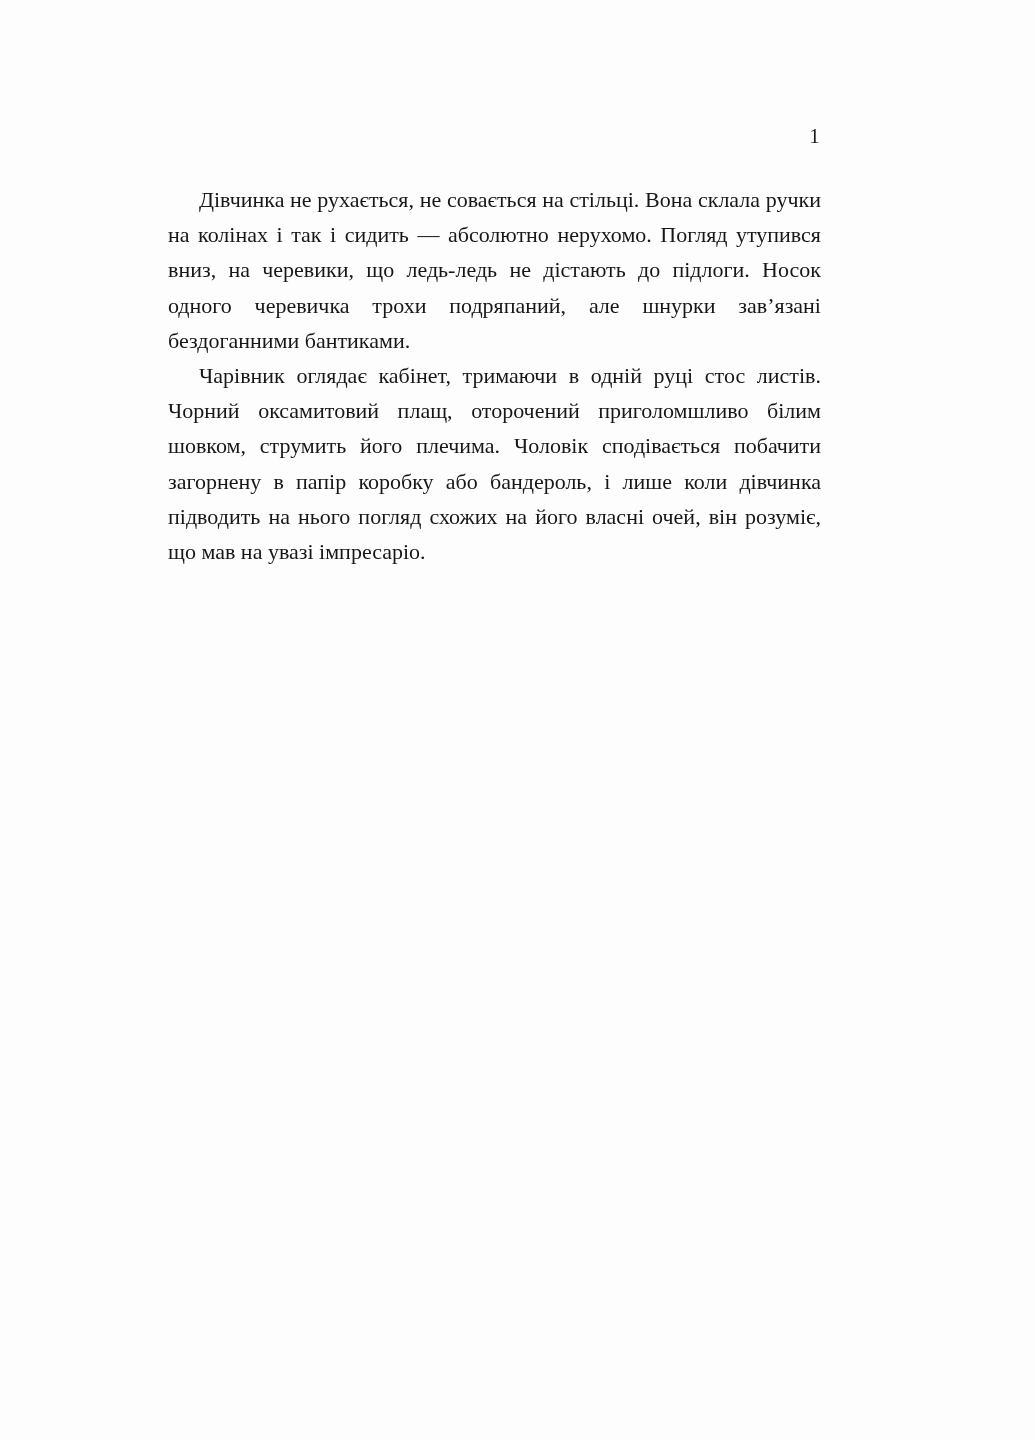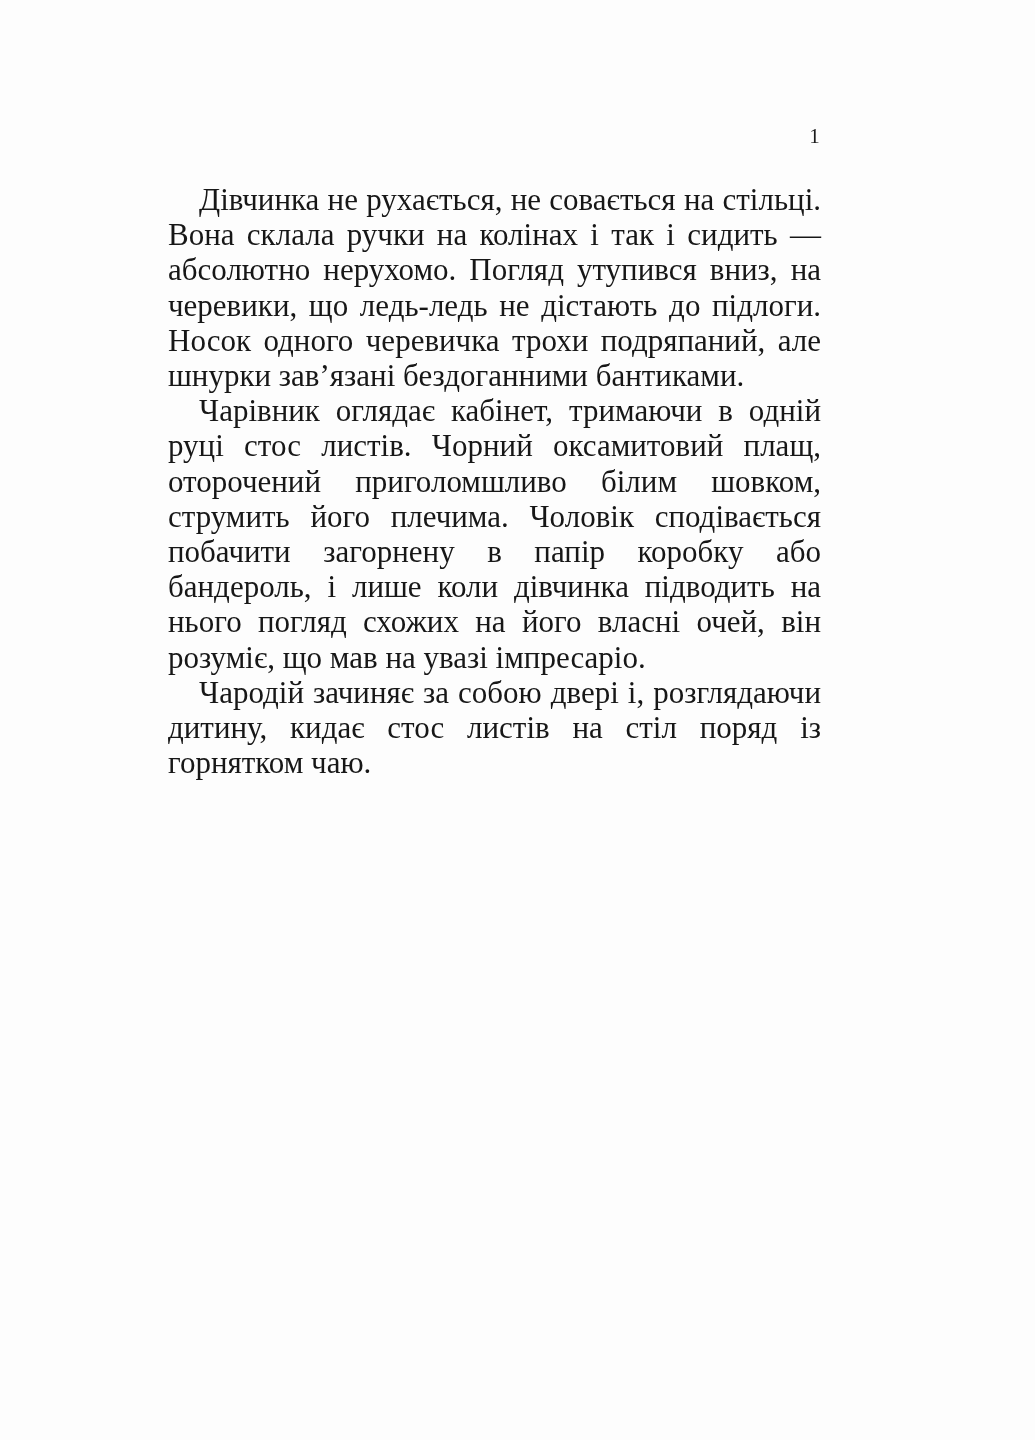--- a/index.html
+++ b/index.html
@@ -35,21 +35,21 @@
     color: #1b1b1b;
     letter-spacing: 0.3px;
   }
 
   .textblock {
     position: absolute;
     top: 182px;
     left: 168px;
     width: 653px;
     color: #171717;
-    font-size: 31px;
+    font-size: 22px;
     line-height: 35.2px;
     text-align: justify;
     text-justify: inter-word;
     hyphens: none;
   }
 
   .para {
     margin: 0;
     text-indent: 31px;
     text-align: justify;
@@ -63,16 +63,15 @@
 </head>
 <body>
 
 <div class="page">
 
   <div class="folio">1</div>
 
   <div class="textblock">
     <p class="para">Дівчинка не рухається, не совається на стільці. Вона склала ручки на колінах і так і сидить — абсолютно нерухомо. Погляд утупився вниз, на черевики, що ледь-ледь не дістають до підлоги. Носок одного черевичка трохи подряпаний, але шнурки зав’язані бездоганними бантиками.</p>
     <p class="para">Чарівник оглядає кабінет, тримаючи в одній руці стос листів. Чорний оксамитовий плащ, оторочений приголомшливо білим шовком, струмить його плечима. Чоловік сподівається побачити загорнену в папір коробку або бандероль, і лише коли дівчинка підводить на нього погляд схожих на його власні очей, він розуміє, що мав на увазі імпресаріо.</p>
-    <p class="para">Чародій зачиняє за собою двері і, розглядаючи дитину, кидає стос листів на стіл поряд із горнятком чаю.</p>
   </div>
 
 </div>
 
 </body></html>

